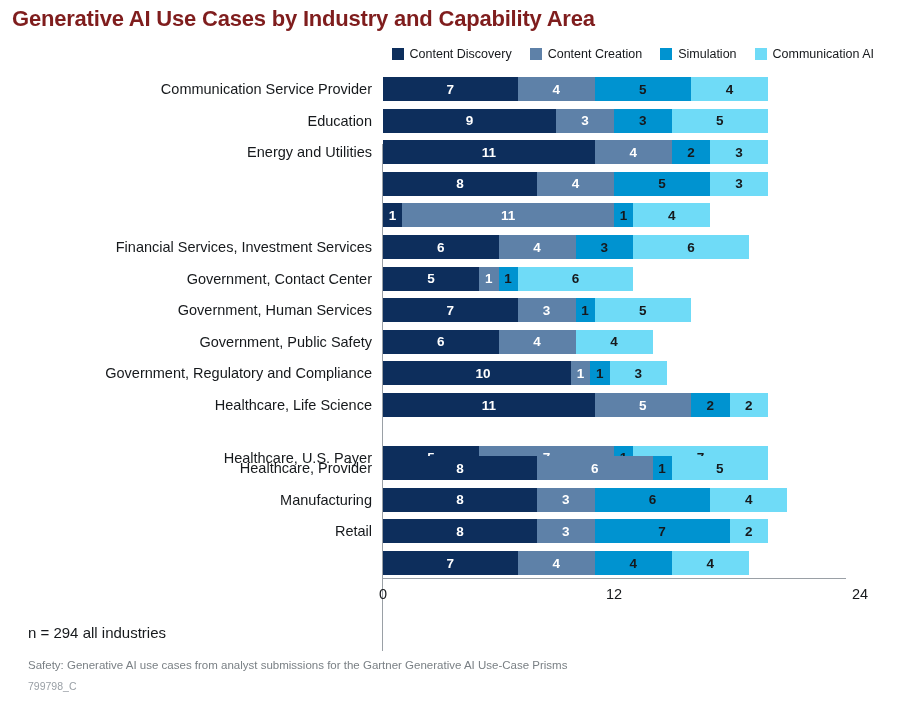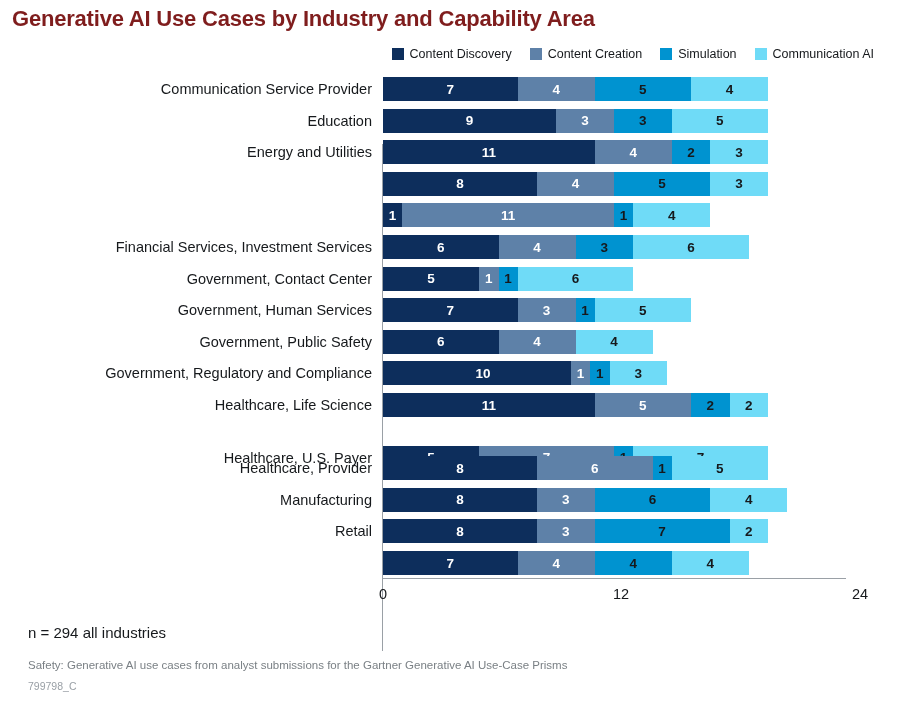--- a/index.html
+++ b/index.html
@@ -321,14 +321,14 @@
     </div>
   </div>
 
 <div id="axis-line"></div>
 
 <div id="n-note">n = 294 all industries</div>
 <div id="source-note">Safety: Generative AI use cases from analyst submissions for the Gartner Generative AI Use-Case Prisms</div>
 <div id="chart-id">799798_C</div>
 
 <div class="tick-label" style="left: 383px;">0</div>
-<div class="tick-label" style="left: 614px; margin-left: 7px;">12</div>
+<div class="tick-label" style="left: 614px;">12</div>
 <div class="tick-label" style="left: 845px; margin-left: 15px;">24</div>
 
 </body></html>

